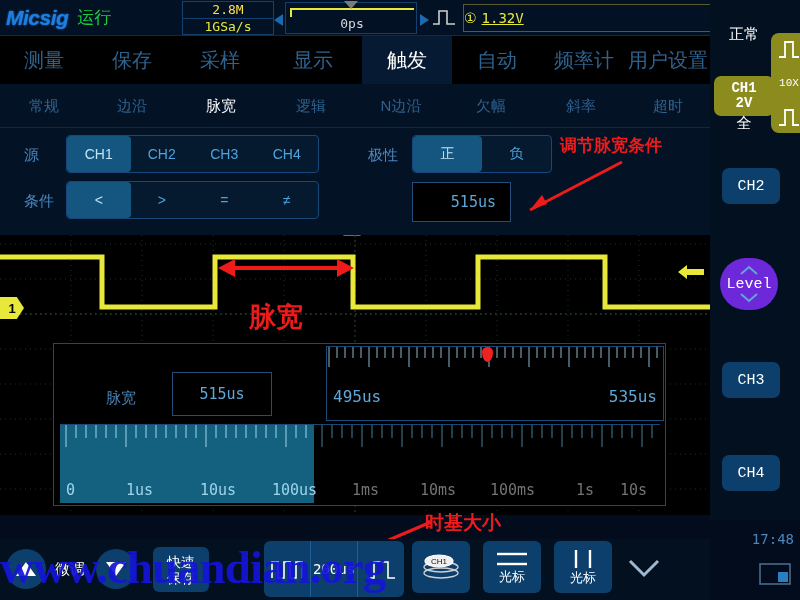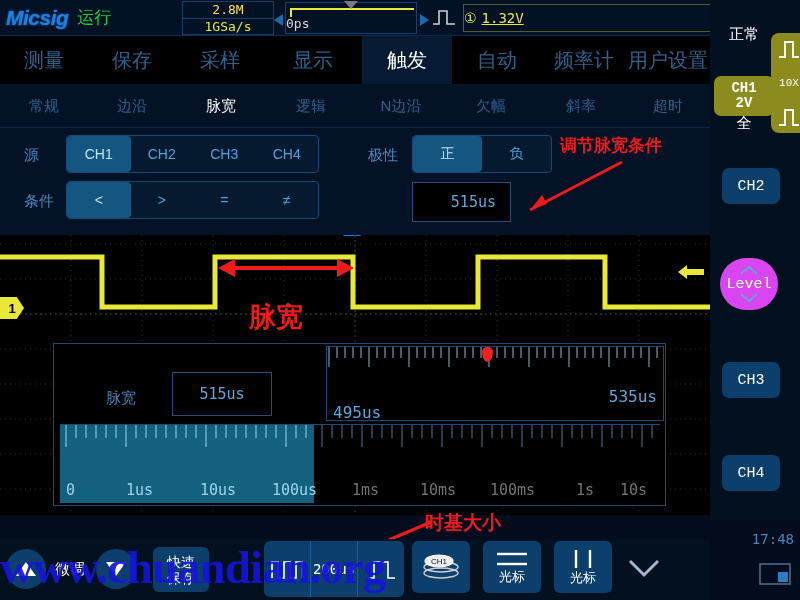--- a/index.html
+++ b/index.html
@@ -36,21 +36,21 @@
   .tbblock {
     position: absolute; left: 285px; top: 2px; width: 132px; height: 32px;
     border: 1px solid #14406e;
   }
   .tb-wave {
     position: absolute; left: 4px; top: 5px; width: 124px; height: 9px;
     border-left: 2px solid #e8e83a; border-top: 2px solid #e8e83a;
   }
   .tb-text {
     position: absolute; left: 0; top: 13px; width: 132px;
-    text-align: left; color: #d8d8d8; font-size: 13px;
+    text-align: center; color: #d8d8d8; font-size: 13px;
     font-family: "DejaVu Sans Mono", monospace;
   }
   .tb-marker {
     position: absolute; left: 58px; top: -2px;
     width: 0; height: 0; border-left: 7px solid transparent;
     border-right: 7px solid transparent; border-top: 8px solid #7a7a7a;
   }
   .tb-left-arrow {
     position: absolute; left: 274px; top: 14px;
     width: 0; height: 0; border-top: 6px solid transparent;
@@ -169,21 +169,21 @@
     position: absolute; left: 272px; top: 2px; width: 338px; height: 75px;
     border: 1px solid #1b4a74; background: #000;
   }
   .fine-ticks { position: absolute; left: 0; top: 0; width: 338px; height: 36px; }
   .fine-marker {
     position: absolute; left: 155px; top: 0px; width: 11px; height: 15px;
     background: #ee2222;
     border-radius: 50% 50% 50% 50% / 35% 35% 70% 70%;
   }
   .fine-min { position: absolute; left: 6px; top: 40px; color: #5fa7d8; font-size: 16px;
-    font-family: "DejaVu Sans Mono", monospace; margin-top: 16px; }
+    font-family: "DejaVu Sans Mono", monospace; }
   .fine-max { position: absolute; right: 6px; top: 40px; color: #5fa7d8; font-size: 16px;
     font-family: "DejaVu Sans Mono", monospace; }
   .logslider {
     position: absolute; left: 6px; top: 80px; width: 600px; height: 78px;
     background: #000; border-top: 1px solid #1b4a74;
   }
   .logslider .fill {
     position: absolute; left: 0; top: 0; width: 254px; height: 78px;
     background: #13617f;
   }
@@ -225,21 +225,21 @@
   }
   .sb-vstack .lab { color: #ffffff; font-size: 11px; }
   .sb-btn {
     position: absolute; left: 12px; width: 58px; height: 36px;
     background: #0c3f6b; border-radius: 7px;
     display: flex; align-items: center; justify-content: center;
     color: #ffffff; font-size: 15px;
   }
   .sb-level {
     position: absolute; left: 10px; top: 258px; width: 58px; height: 52px;
-    background: #d946ef; border-radius: 26px;
+    background: #6d28d9; border-radius: 26px;
     display: flex; align-items: center; justify-content: center;
     color: #ffffff; font-size: 15px;
   }
 
   
   .bottombar {
     position: absolute; left: 0; top: 539px; width: 710px; height: 61px;
     background: #02101f;
   }
   .circbtn {

